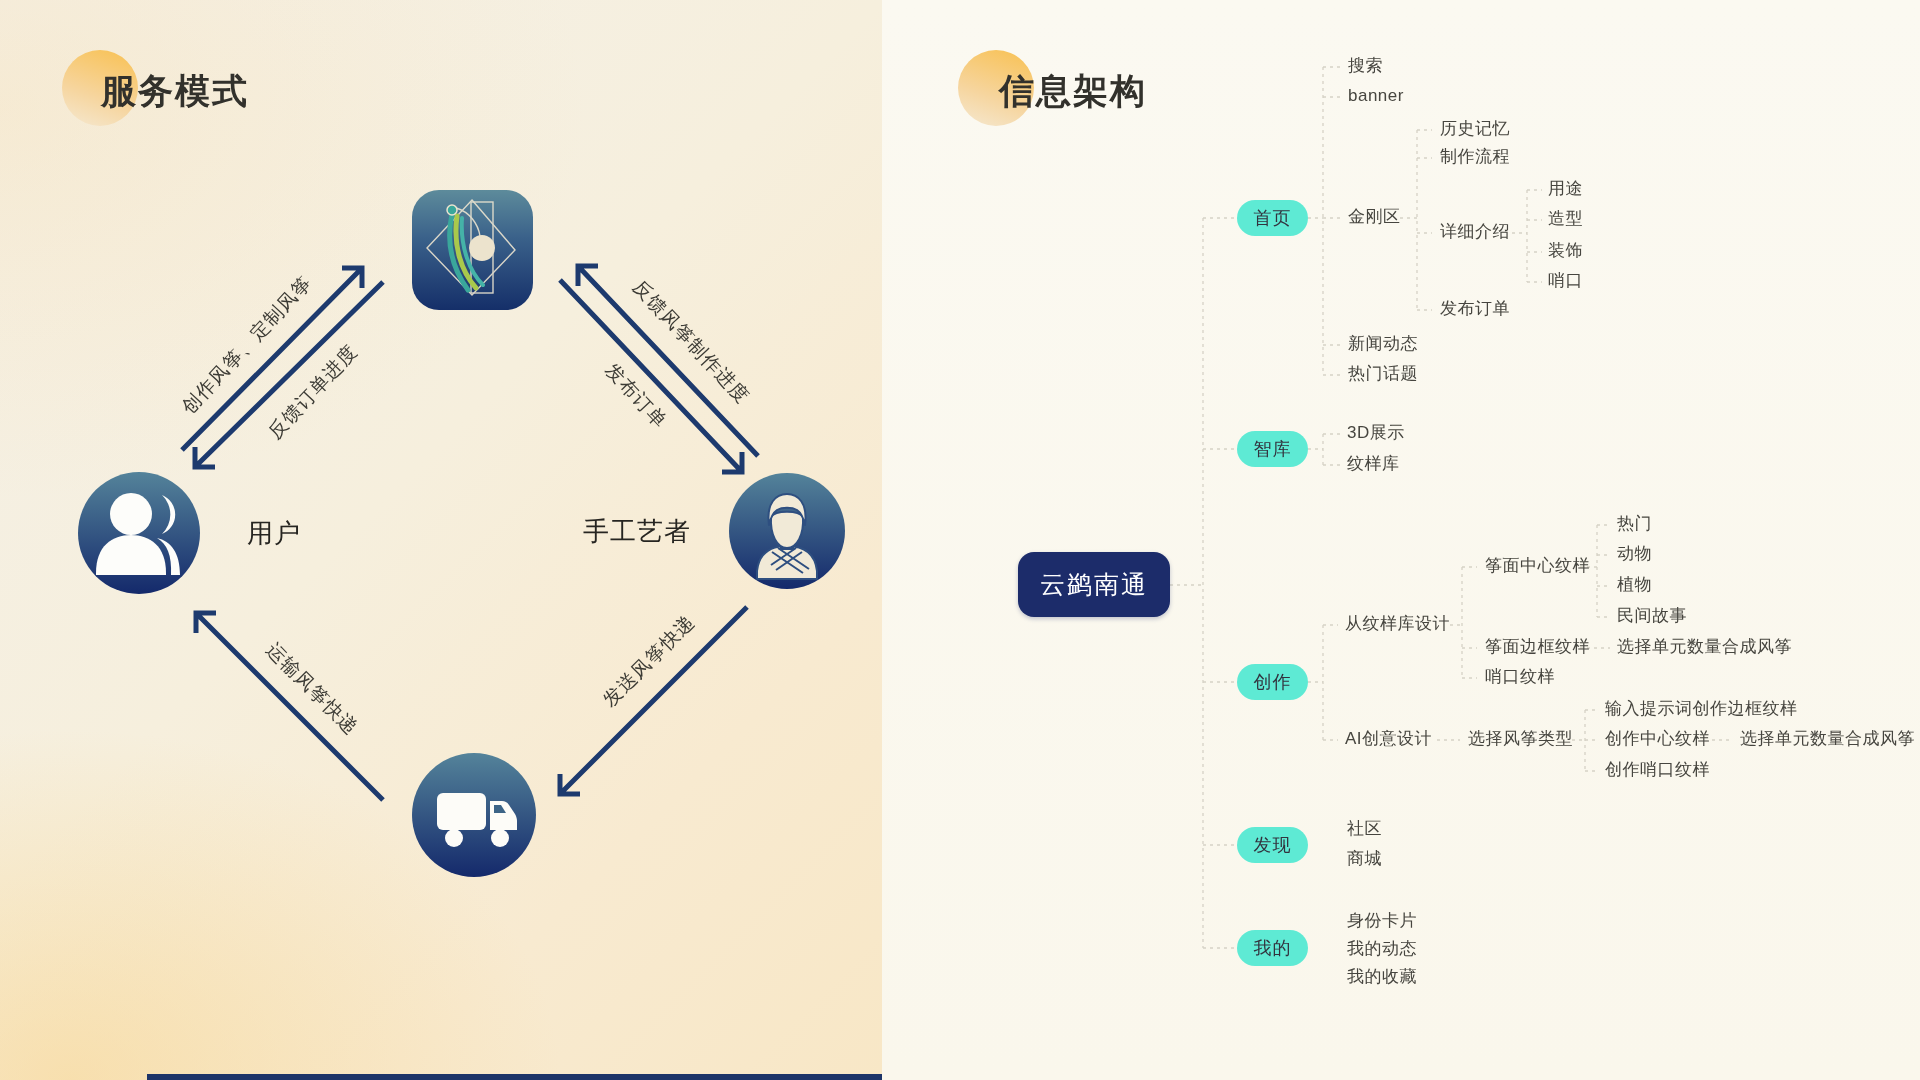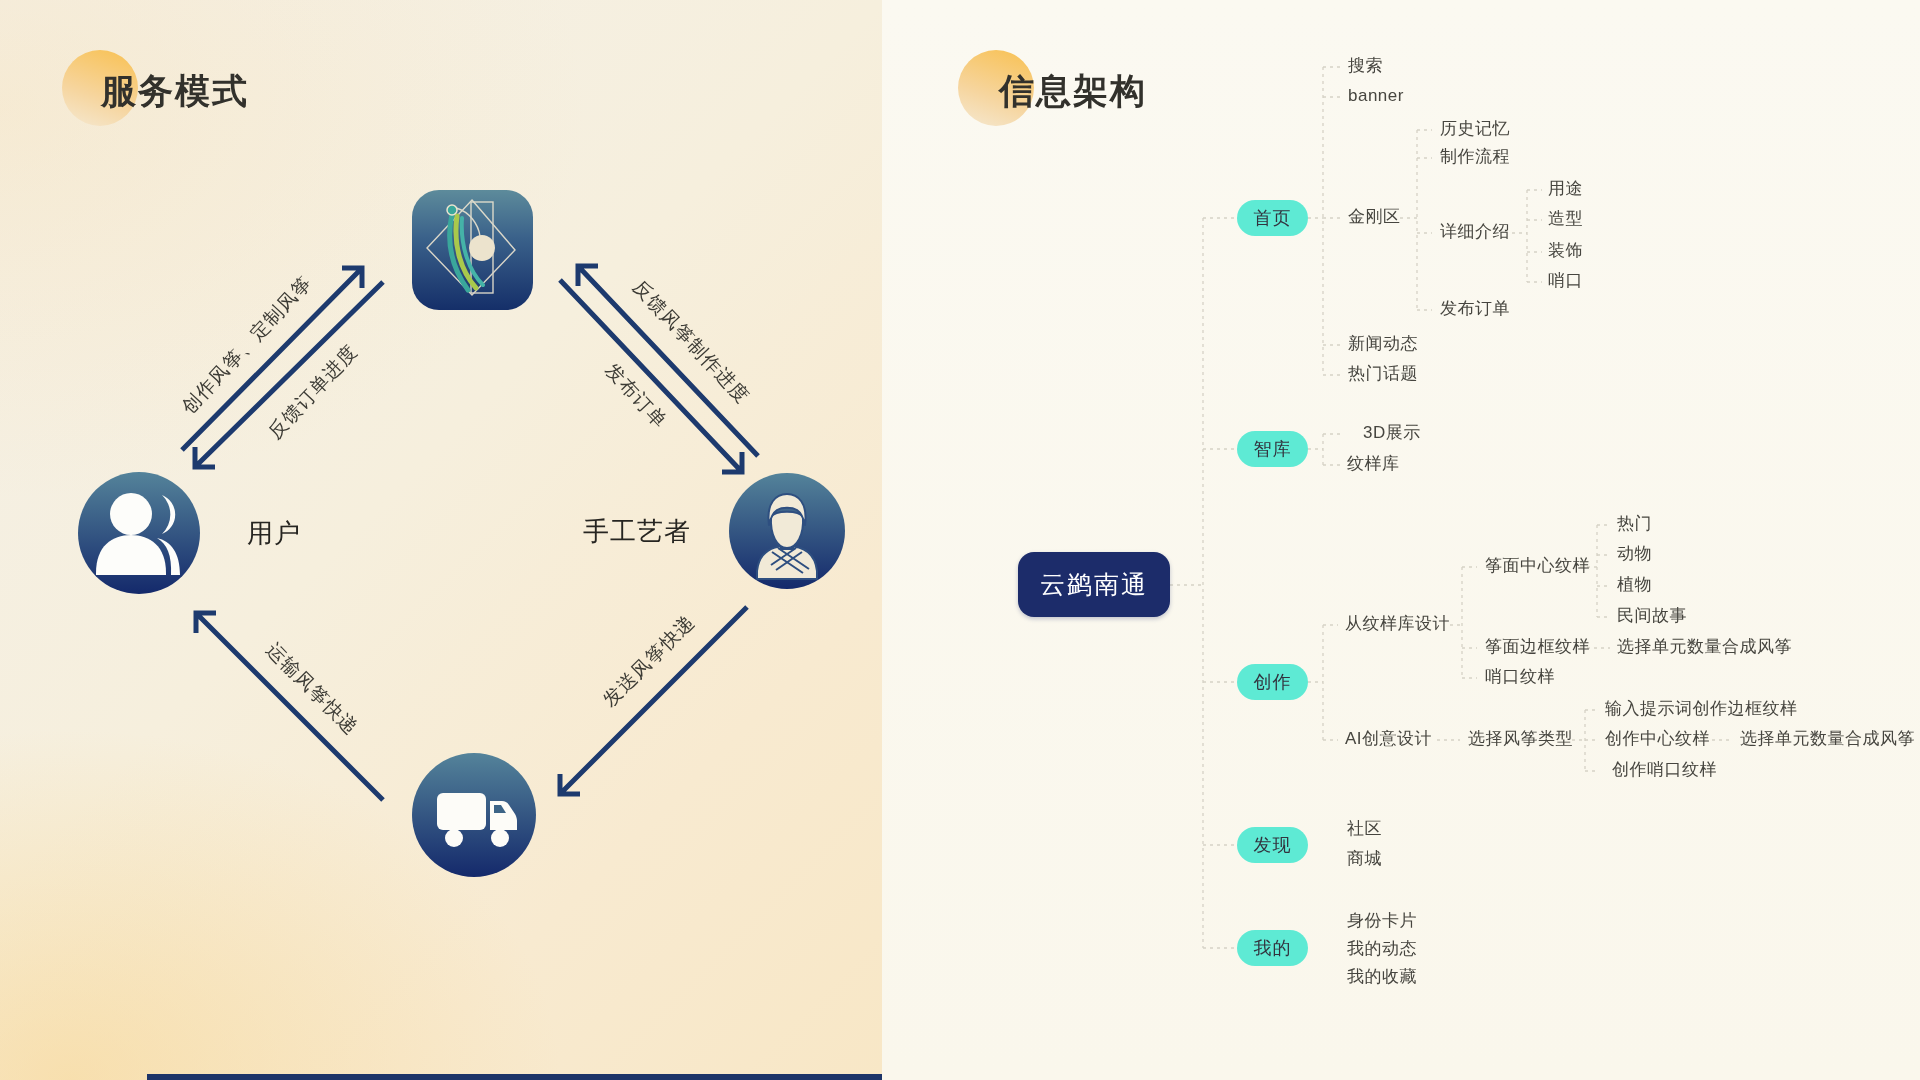--- a/index.html
+++ b/index.html
@@ -163,38 +163,38 @@
   <div class="leaf" style="left:1348px;top:375px;">热门话题</div>
   <div class="leaf" style="left:1440px;top:130px;">历史记忆</div>
   <div class="leaf" style="left:1440px;top:158px;">制作流程</div>
   <div class="leaf" style="left:1440px;top:233px;">详细介绍</div>
   <div class="leaf" style="left:1440px;top:310px;">发布订单</div>
   <div class="leaf" style="left:1548px;top:190px;">用途</div>
   <div class="leaf" style="left:1548px;top:220px;">造型</div>
   <div class="leaf" style="left:1548px;top:252px;">装饰</div>
   <div class="leaf" style="left:1548px;top:282px;text-align:center;">哨口</div>
 
-  <div class="leaf" style="left:1347px;top:434px;margin-left:16px;">3D展示</div>
+  <div class="leaf" style="left:1347px;top:434px;">3D展示</div>
   <div class="leaf" style="left:1347px;top:465px;">纹样库</div>
 
   <div class="leaf" style="left:1345px;top:625px;">从纹样库设计</div>
   <div class="leaf" style="left:1485px;top:567px;">筝面中心纹样</div>
   <div class="leaf" style="left:1617px;top:525px;">热门</div>
   <div class="leaf" style="left:1617px;top:555px;">动物</div>
   <div class="leaf" style="left:1617px;top:586px;">植物</div>
   <div class="leaf" style="left:1617px;top:617px;">民间故事</div>
   <div class="leaf" style="left:1485px;top:648px;">筝面边框纹样</div>
   <div class="leaf" style="left:1617px;top:648px;">选择单元数量合成风筝</div>
   <div class="leaf" style="left:1485px;top:678px;">哨口纹样</div>
   <div class="leaf" style="left:1345px;top:740px;">AI创意设计</div>
   <div class="leaf" style="left:1468px;top:740px;">选择风筝类型</div>
   <div class="leaf" style="left:1605px;top:710px;">输入提示词创作边框纹样</div>
   <div class="leaf" style="left:1605px;top:740px;">创作中心纹样</div>
   <div class="leaf" style="left:1740px;top:740px;">选择单元数量合成风筝</div>
-  <div class="leaf" style="left:1605px;top:771px;margin-left:7px;">创作哨口纹样</div>
+  <div class="leaf" style="left:1605px;top:771px;">创作哨口纹样</div>
 
   <div class="leaf" style="left:1347px;top:830px;">社区</div>
   <div class="leaf" style="left:1347px;top:860px;">商城</div>
 
   <div class="leaf" style="left:1347px;top:922px;">身份卡片</div>
   <div class="leaf" style="left:1347px;top:950px;">我的动态</div>
   <div class="leaf" style="left:1347px;top:978px;">我的收藏</div>
 
 </div>
 

